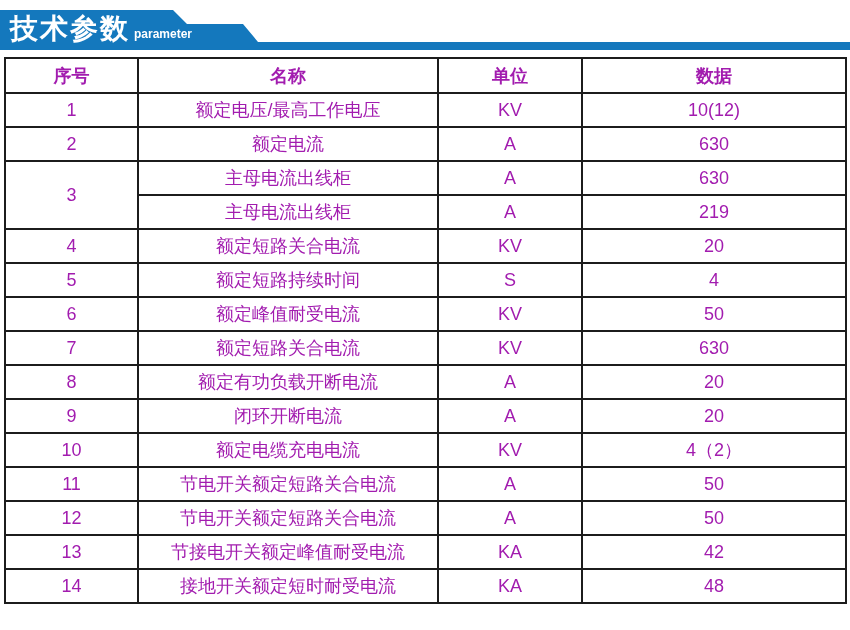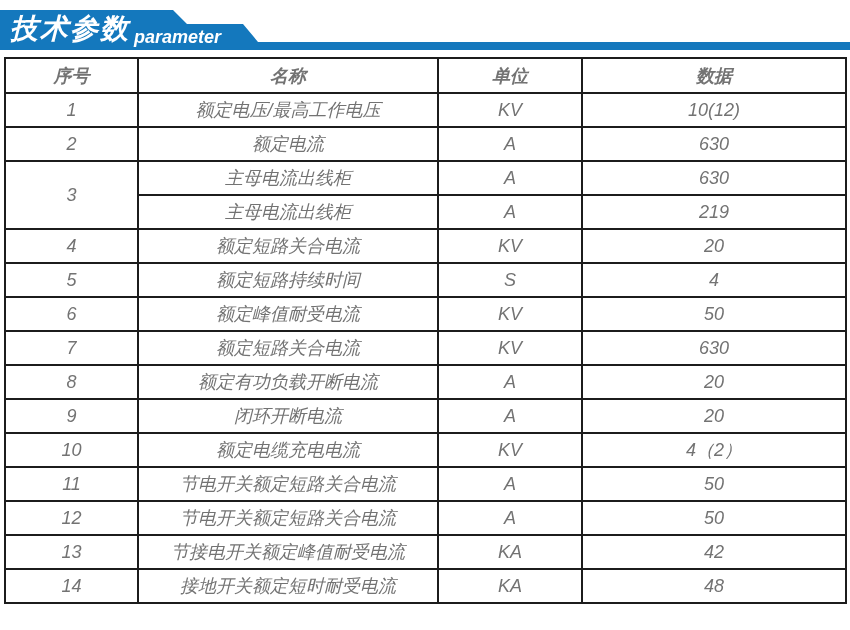--- a/index.html
+++ b/index.html
@@ -7,21 +7,20 @@
     padding: 0;
     background: #ffffff;
     font-family: "Liberation Sans", "DejaVu Sans", sans-serif;
   }
   .page {
     position: relative;
     width: 850px;
     height: 630px;
     background: #ffffff;
     overflow: hidden;
-    font-style: italic;
   }
   
   .banner {
     position: absolute;
     left: 0;
     top: 0;
     width: 850px;
     height: 52px;
   }
   .banner svg { display: block; }
@@ -34,33 +33,33 @@
     font-weight: bold;
     letter-spacing: 2px;
     line-height: 1.15;
     white-space: nowrap;
   }
   .banner-subtitle {
     position: absolute;
     left: 134px;
     top: 27px;
     color: #ffffff;
-    font-size: 18px;
+    font-size: 12px;
     font-weight: bold;
     white-space: nowrap;
   }
   
   .param-table {
     position: absolute;
     left: 4px;
     top: 57px;
     width: 841px;
     border-collapse: collapse;
     table-layout: fixed;
-    color: #737373;
+    color: #a21caf;
     padding-left: 8px;
   }
   .param-table td, .param-table th {
     border: 2px solid #1c1c1c;
     text-align: center;
     vertical-align: middle;
     padding: 0;
     overflow: hidden;
     white-space: nowrap;
   }

